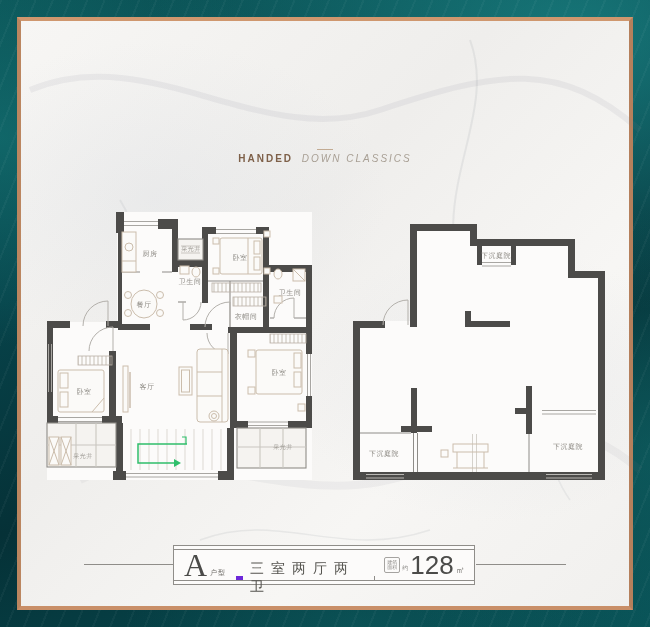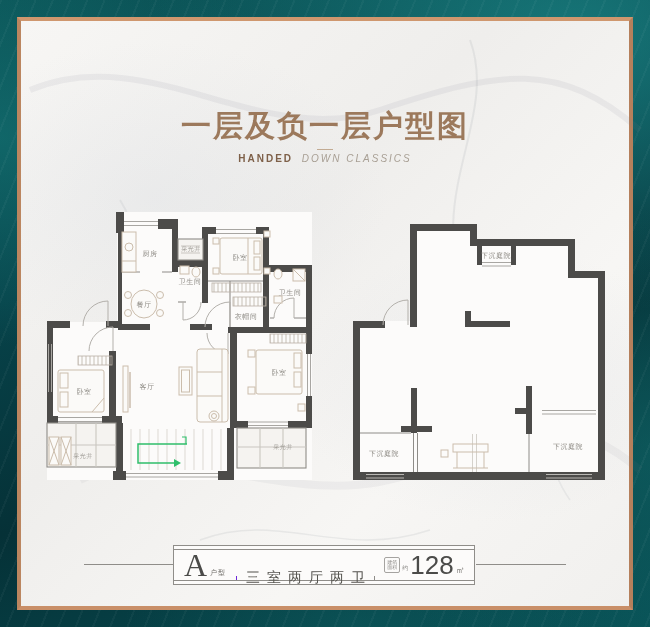--- a/index.html
+++ b/index.html
@@ -33,21 +33,21 @@
   .rl.xs{font-size:6px;color:#a19e98;}
   .rule{position:absolute;top:564px;height:1px;background:#8f8d89;}
   .rule-left{left:84px;width:89px;}
   .rule-right{left:476px;width:90px;}
   .spec-box{position:absolute;left:173px;top:545px;width:302px;height:40px;box-sizing:border-box;
     background:#fcfbfa;border:1px solid #8f8d89;}
   .spec-inner{position:absolute;left:0;right:0;top:3px;bottom:3px;
     border-top:1px solid #8f8d89;border-bottom:1px solid #8f8d89;display:flex;align-items:stretch;}
   .cell{display:flex;align-items:center;justify-content:center;}
   .cell-a{width:62px;}
-  .cell-b{flex:1;border-left:1px solid #6d28d9;border-right:1px solid #8f8d89;margin-top:26px;}
+  .cell-b{flex:1;border-left:7px solid #6d28d9;border-right:1px solid #8f8d89;margin-top:26px;}
   .cell-c{width:99px;}
   .unit-letter{font-family:"Liberation Serif",serif;font-size:32px;line-height:1;color:#4b4b49;}
   .unit-suffix{font-size:7px;color:#6f6d69;margin:15px 0 0 3px;letter-spacing:1px;}
   .layout-text{font-size:14px;letter-spacing:7px;padding-left:7px;color:#55544f;font-weight:500;}
   .stamp{width:14px;height:14px;border:1px solid #a5a3a0;border-radius:2px;
     display:flex;flex-direction:column;align-items:center;justify-content:center;}
   .stamp i{font-style:normal;font-size:5px;line-height:5.5px;color:#8a8885;}
   .approx{font-size:6px;color:#8a8885;margin:7px 1px 0 2px;}
   .value{font-size:26px;color:#4b4b49;line-height:1;margin-left:1px;}
   .unit{font-size:9px;color:#6f6d69;margin:10px 0 0 2px;}
@@ -246,21 +246,20 @@
         <path d="M408,325 V300 M408,300 A25,25 0 0 0 383,325"></path>
       </g>
       <g stroke="#cbbdac" stroke-width="1" fill="none">
         <rect x="453" y="444" width="35" height="8"></rect>
         <path d="M457,452 V468 M484,452 V468 M453,468 H488"></path>
         <rect x="441" y="450" width="7" height="7"></rect>
       </g>
     </g>
   </svg>
 
-  <div class="title">一层及负一层户型图</div>
   <div class="ornament"></div>
   <div class="subtitle">
     <span class="sub-bold">HANDED</span>
     <span class="sub-rest">DOWN CLASSICS</span>
   </div>
 
   <span class="rl" style="left:150px;top:253px">厨房</span>
   <span class="rl xs" style="left:191px;top:249px">采光井</span>
   <span class="rl" style="left:190px;top:281px">卫生间</span>
   <span class="rl" style="left:240px;top:257px">卧室</span>

